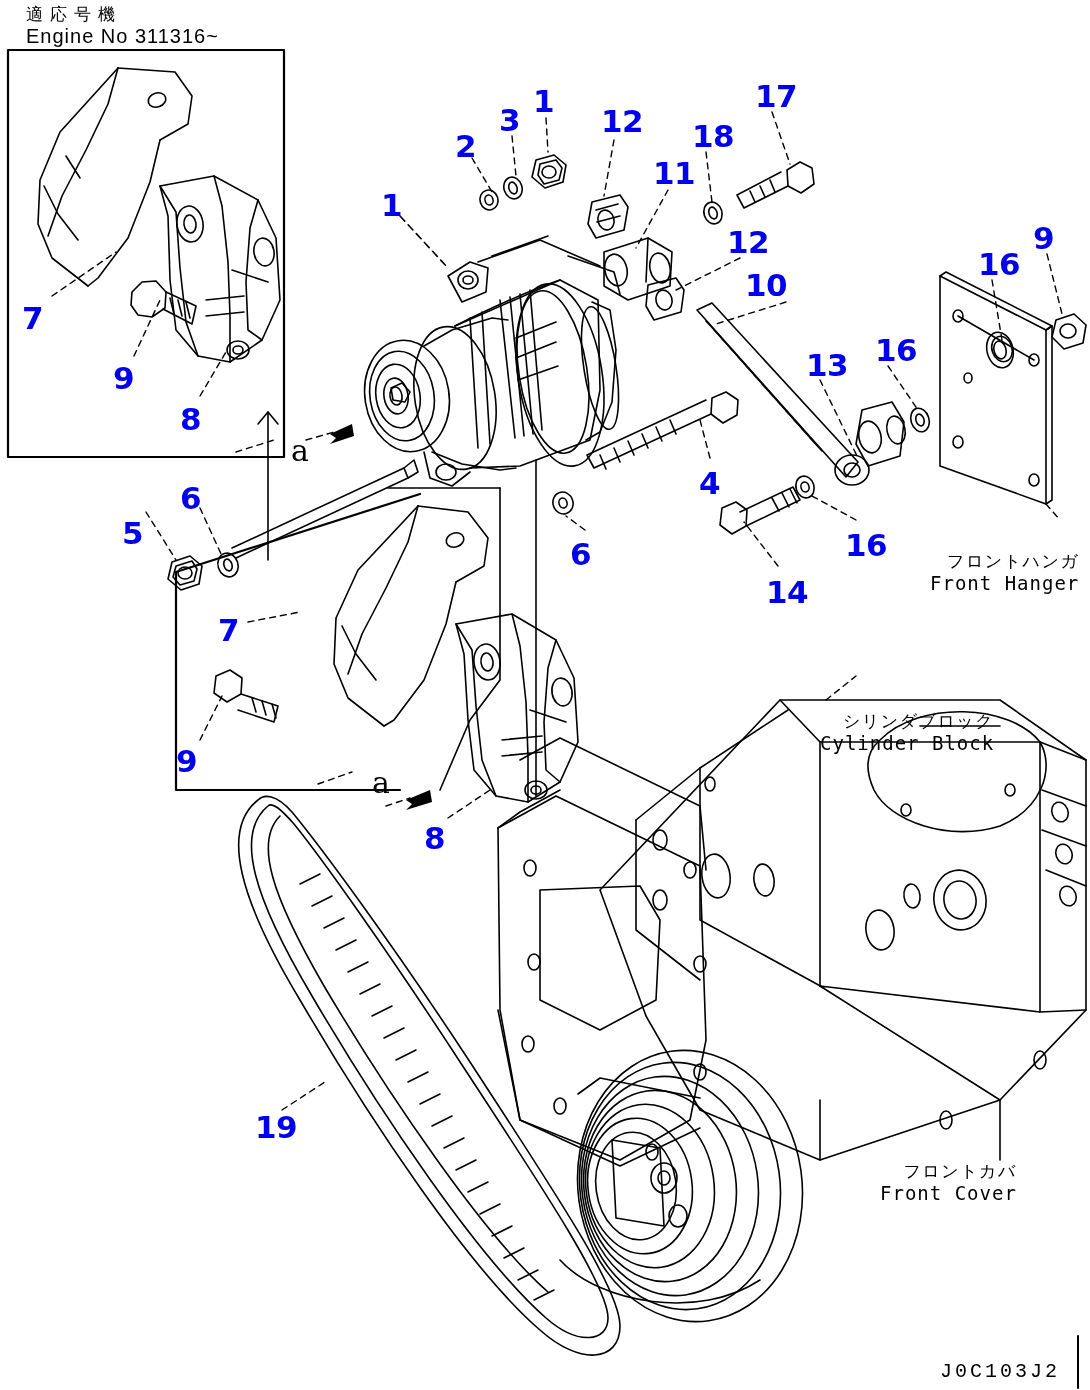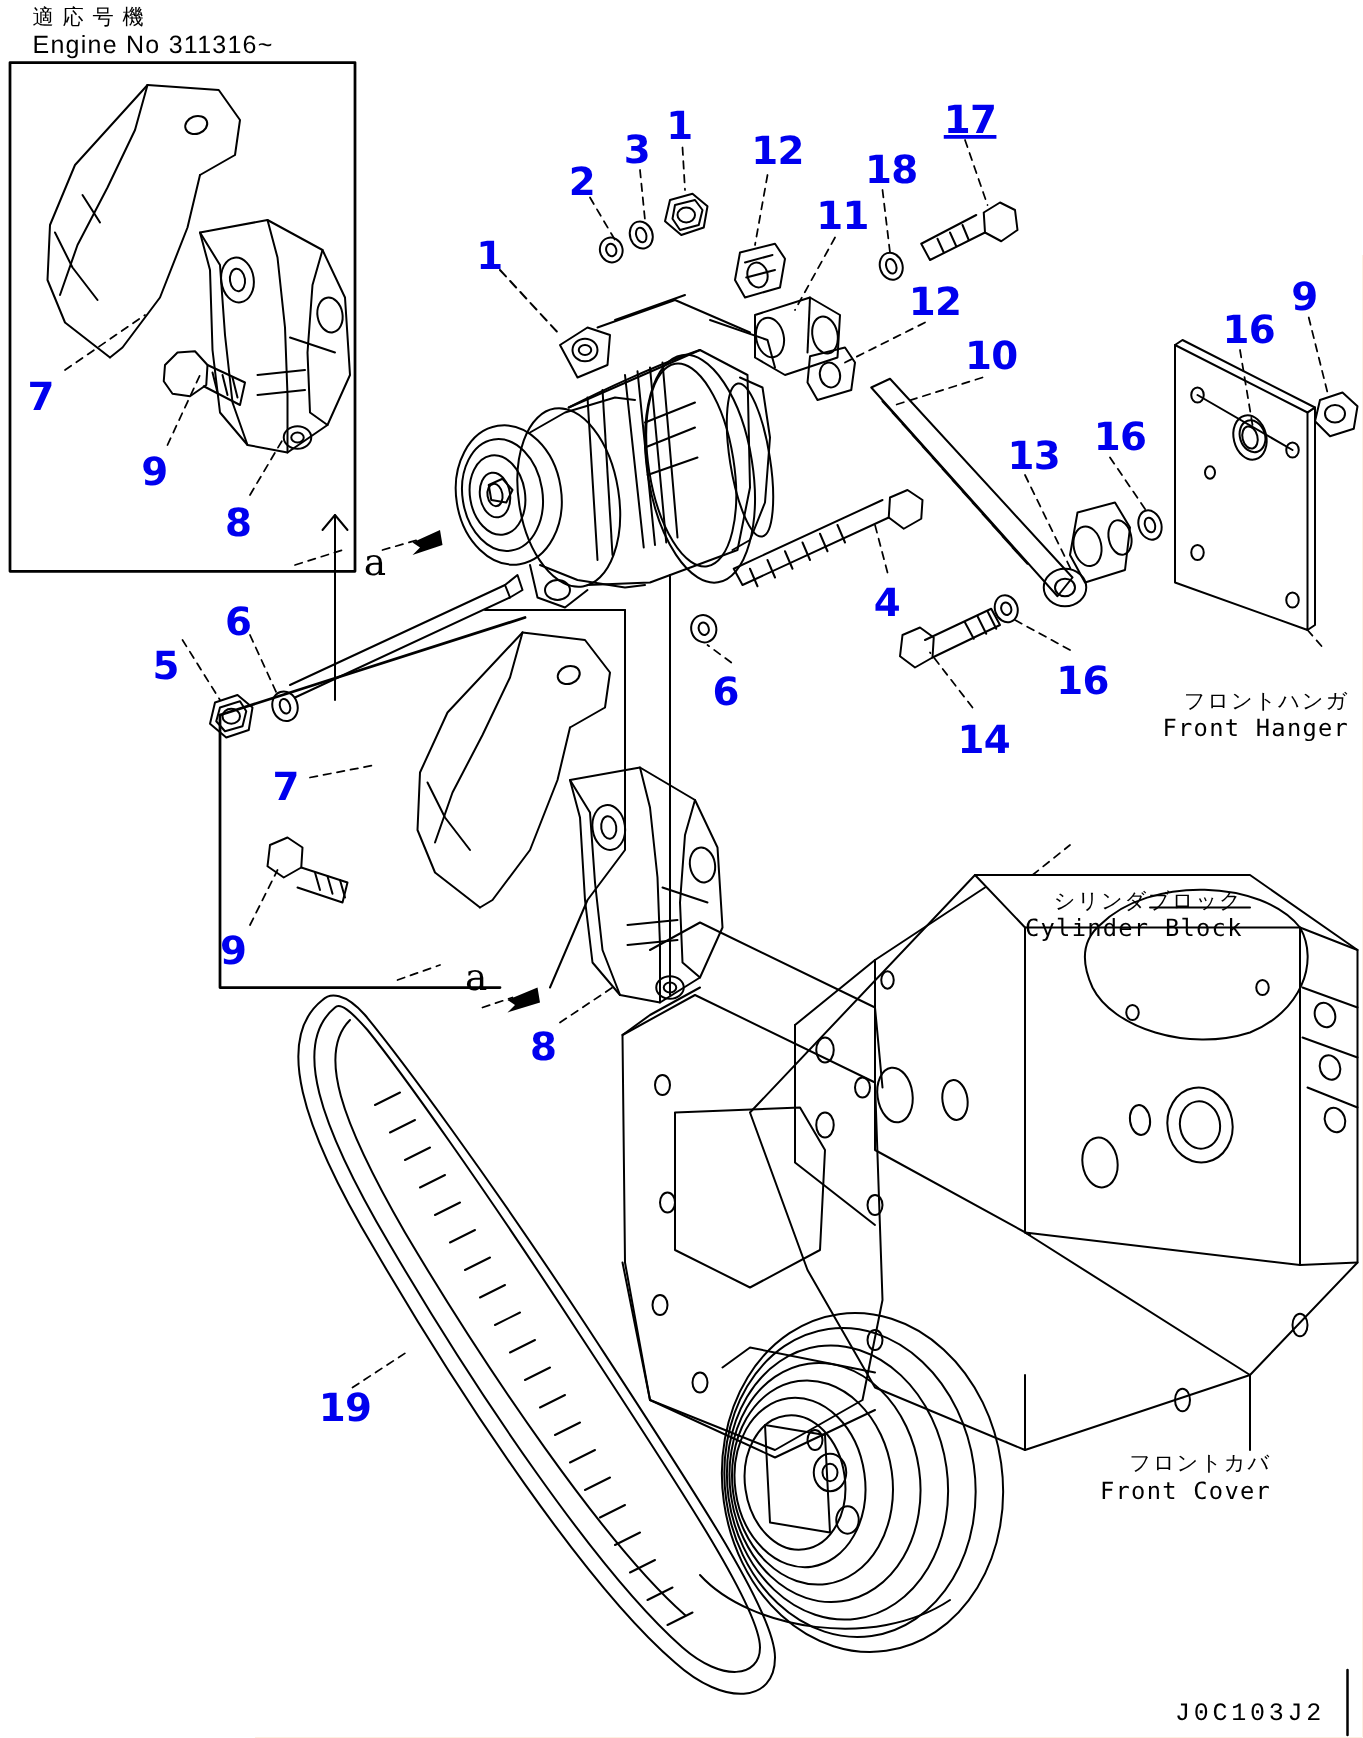--- a/index.html
+++ b/index.html
@@ -4,21 +4,21 @@
 <style>
   html, body {
     margin: 0;
     padding: 0;
     background: #ffffff;
   }
   #page {
     position: relative;
     width: 1090px;
     height: 1390px;
-    background: #fdba74;
+    background: #a3a3a3;
     overflow: hidden;
     font-family: "DejaVu Sans Mono", monospace;
   }
   #art {
     position: absolute;
     left: 0; top: 0;
     width: 1090px;
     height: 1390px;
   }
   
@@ -507,24 +507,24 @@
   </div>
 
   <div class="sect" style="left:291px; top:436px;">a</div>
   <div class="sect" style="left:372px; top:768px;">a</div>
 
   <div class="callout" style="left:455px; top:131px;">2</div>
   <div class="callout" style="left:499px; top:105px;">3</div>
   <div class="callout" style="left:533px; top:86px;">1</div>
   <div class="callout" style="left:601px; top:106px;">12</div>
   <div class="callout" style="left:692px; top:121px;">18</div>
-  <div class="callout" style="left:755px; top:81px;text-decoration:underline;">17</div>
+  <div class="callout" style="left:755px; top:81px;">17</div>
   <div class="callout" style="left:653px; top:158px;">11</div>
   <div class="callout" style="left:727px; top:227px;">12</div>
-  <div class="callout" style="left:772px; top:270px;">10</div>
+  <div class="callout" style="left:745px; top:270px;">10</div>
   <div class="callout" style="left:381px; top:190px;">1</div>
   <div class="callout" style="left:806px; top:350px;">13</div>
   <div class="callout" style="left:875px; top:335px;">16</div>
   <div class="callout" style="left:978px; top:249px;">16</div>
   <div class="callout" style="left:1033px; top:223px;">9</div>
   <div class="callout" style="left:22px; top:303px;">7</div>
   <div class="callout" style="left:113px; top:363px;">9</div>
   <div class="callout" style="left:180px; top:404px;">8</div>
   <div class="callout" style="left:122px; top:518px;">5</div>
   <div class="callout" style="left:180px; top:483px;">6</div>

